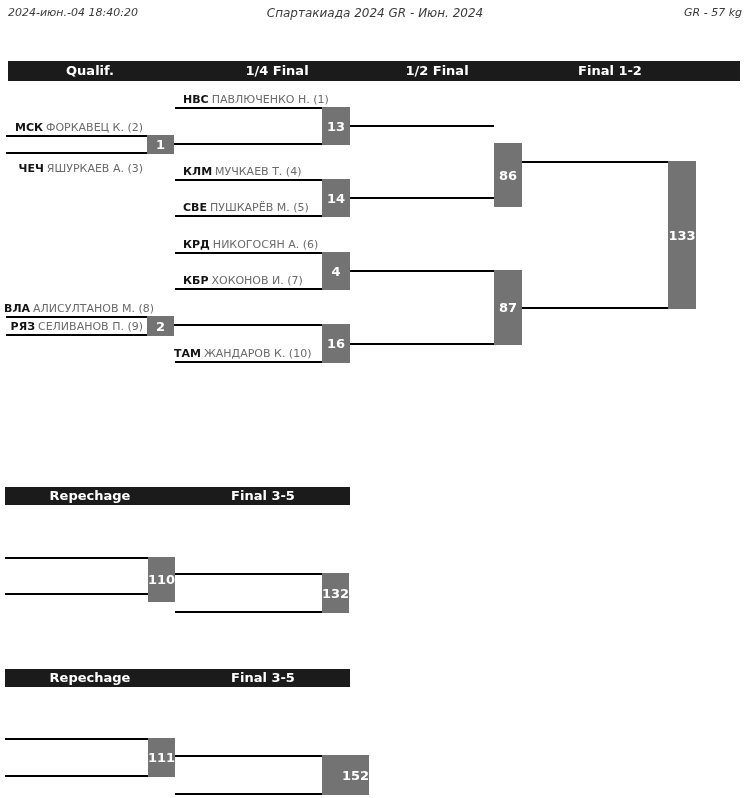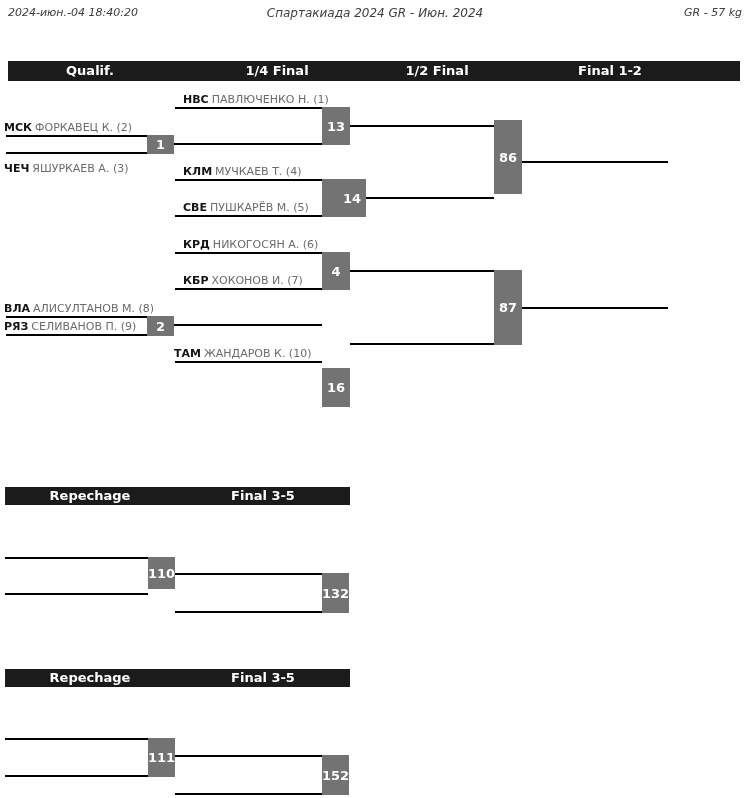--- a/index.html
+++ b/index.html
@@ -22,21 +22,21 @@
 
   .mbox {
     position:absolute; background:#737373; color:#ffffff;
     font-weight:bold; font-size:13px;
     display:flex; align-items:center; justify-content:center;
   }
 
   .athlete { position:absolute; font-size:11px; line-height:13px; white-space:nowrap; }
   .athlete .code { font-weight:bold; color:#141414; margin-right:3px; }
   .athlete .nm { color:#6b6b6b; }
-  .athlete.qual { left:4px; width:139px; }
+  .athlete.qual { left:4px; width:139px; text-align:right; }
 </style>
 </head>
 <body>
 
 <div class="page">
 
   <div class="hdr-text hdr-left">2024-июн.-04 18:40:20</div>
   <div class="hdr-text hdr-center">Спартакиада 2024 GR - Июн. 2024</div>
   <div class="hdr-text hdr-right">GR - 57 kg</div>
 
@@ -64,25 +64,26 @@
   <div class="hline" style="left:350px; top:197px; width:144px;"></div>
   <div class="hline" style="left:350px; top:270px; width:144px;"></div>
   <div class="hline" style="left:350px; top:343px; width:144px;"></div>
 
   <div class="hline" style="left:522px; top:161px; width:146px;"></div>
   <div class="hline" style="left:522px; top:307px; width:146px;"></div>
 
   <div class="mbox" style="left:147px; top:135px; width:27px; height:19px;">1</div>
   <div class="mbox" style="left:147px; top:316px; width:27px; height:20px;">2</div>
   <div class="mbox" style="left:322px; top:107px; width:28px; height:38px;">13</div>
-  <div class="mbox" style="left:322px; top:179px; width:28px; height:38px;padding-left:16px;">14</div>
+  <div class="mbox" style="left:322px; top:179px; width:28px; height:38px;">14</div>
   <div class="mbox" style="left:322px; top:252px; width:28px; height:38px;">4</div>
-  <div class="mbox" style="left:322px; top:324px; width:28px; height:39px;margin-top:44px;">16</div>
-  <div class="mbox" style="left:494px; top:120px; width:28px; height:74px;">86</div>
+  <div class="mbox" style="left:322px; top:324px; width:28px; height:39px;">16</div>
+  <div class="mbox" style="left:494px; top:143px; width:28px; height:64px;">86</div>
   <div class="mbox" style="left:494px; top:270px; width:28px; height:75px;">87</div>
+  <div class="mbox" style="left:668px; top:161px; width:28px; height:148px;">133</div>
 
   <div class="athlete" style="left:183px; top:93px;">
     <span class="code">НВС</span><span class="nm">ПАВЛЮЧЕНКО Н. (1)</span>
   </div>
   <div class="athlete" style="left:183px; top:165px;">
     <span class="code">КЛМ</span><span class="nm">МУЧКАЕВ Т. (4)</span>
   </div>
   <div class="athlete" style="left:183px; top:201px;">
     <span class="code">СВЕ</span><span class="nm">ПУШКАРЁВ М. (5)</span>
   </div>
@@ -109,26 +110,26 @@
     <span class="code">РЯЗ</span><span class="nm">СЕЛИВАНОВ П. (9)</span>
   </div>
 
   <div class="bar" style="left:5px; top:487px; width:345px; height:18px;"></div>
   <div class="bar-label" style="left:90px;  top:488px;">Repechage</div>
   <div class="bar-label" style="left:263px; top:488px;">Final 3-5</div>
   <div class="hline" style="left:5px;   top:557px; width:143px;"></div>
   <div class="hline" style="left:5px;   top:593px; width:143px;"></div>
   <div class="hline" style="left:175px; top:573px; width:147px;"></div>
   <div class="hline" style="left:175px; top:611px; width:147px;"></div>
-  <div class="mbox" style="left:148px; top:557px; width:27px; height:32px;">110</div>
+  <div class="mbox" style="left:148px; top:557px; width:27px; height:45px;">110</div>
   <div class="mbox" style="left:322px; top:573px; width:27px; height:40px;">132</div>
 
   <div class="bar" style="left:5px; top:669px; width:345px; height:18px;"></div>
   <div class="bar-label" style="left:90px;  top:670px;">Repechage</div>
   <div class="bar-label" style="left:263px; top:670px;">Final 3-5</div>
   <div class="hline" style="left:5px;   top:738px; width:143px;"></div>
   <div class="hline" style="left:5px;   top:775px; width:143px;"></div>
   <div class="hline" style="left:175px; top:755px; width:147px;"></div>
   <div class="hline" style="left:175px; top:793px; width:147px;"></div>
   <div class="mbox" style="left:148px; top:738px; width:27px; height:39px;">111</div>
-  <div class="mbox" style="left:322px; top:755px; width:27px; height:40px;">152</div>
+  <div class="mbox" style="left:322px; top:755px; width:27px; height:40px;padding-left:20px;">152</div>
 
 </div>
 
 </body></html>

